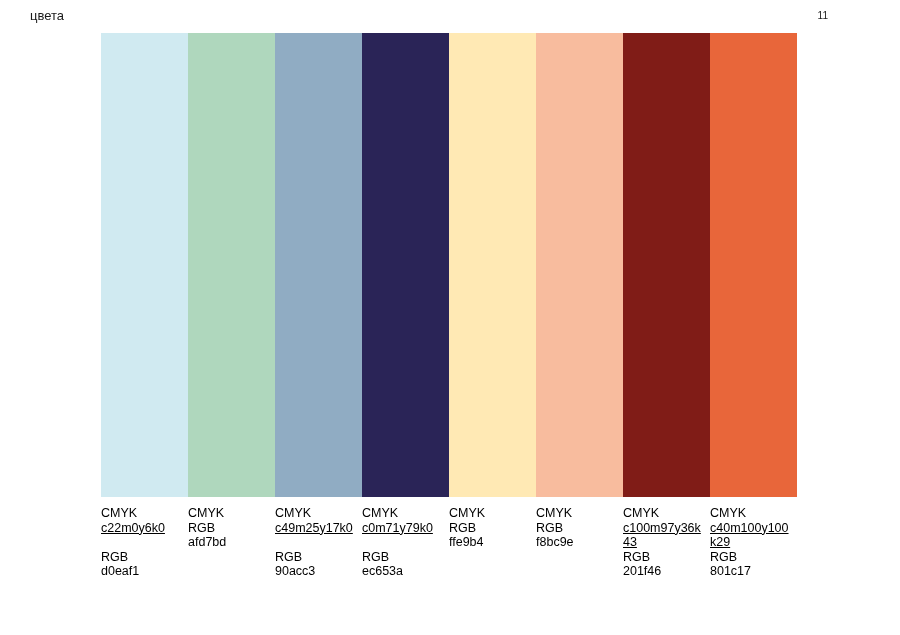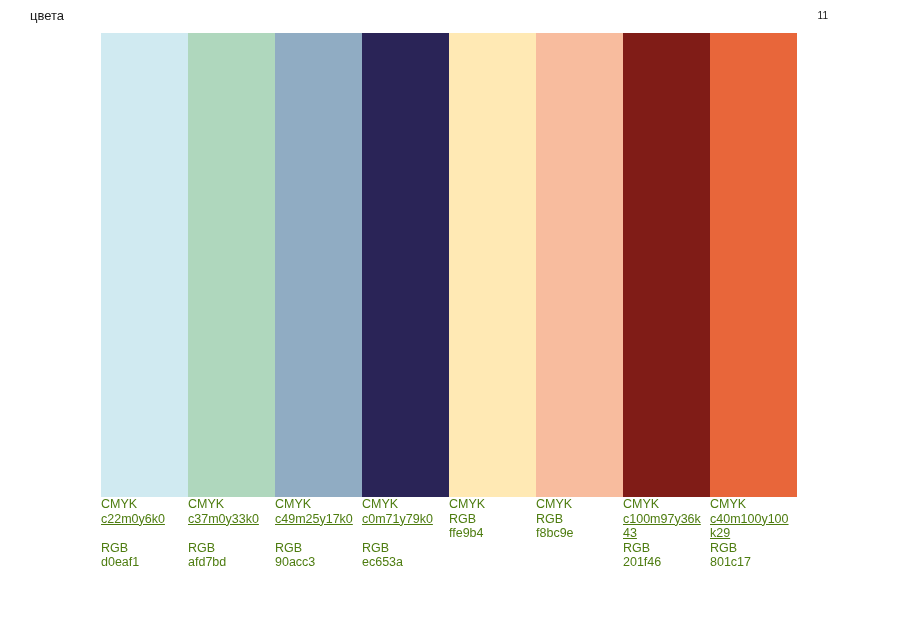--- a/index.html
+++ b/index.html
@@ -62,24 +62,25 @@
     flex: 0 0 87px;
     display: flex;
     flex-direction: column;
   }
   .swatch-chip {
     height: 464px;
     width: 100%;
   }
 
   .swatch-info {
+    padding-top: 9px;
     padding-right: 6px;
     font-size: 12.5px;
     line-height: 14.5px;
-    color: #4d7c0f;
+    color: #000000;
   }
   .info-label {
     white-space: nowrap;
   }
   .info-value {
     word-break: break-word;
   }
   .cmyk-value {
     min-height: 29px;
     text-decoration: underline;
@@ -101,21 +102,20 @@
           <div class="info-label">CMYK</div>
           <div class="info-value cmyk-value">c22m0y6k0</div>
           <div class="info-label">RGB</div>
           <div class="info-value">d0eaf1</div>
         </div>
       </div>
       <div class="swatch-col">
         <div class="swatch-chip" style="background: rgb(175, 215, 189);"></div>
         <div class="swatch-info">
           <div class="info-label">CMYK</div>
-          <div class="info-value cmyk-value">c37m0y33k0</div>
           <div class="info-label">RGB</div>
           <div class="info-value">afd7bd</div>
         </div>
       </div>
       <div class="swatch-col">
         <div class="swatch-chip" style="background: rgb(144, 172, 195);"></div>
         <div class="swatch-info">
           <div class="info-label">CMYK</div>
           <div class="info-value cmyk-value">c49m25y17k0</div>
           <div class="info-label">RGB</div>

